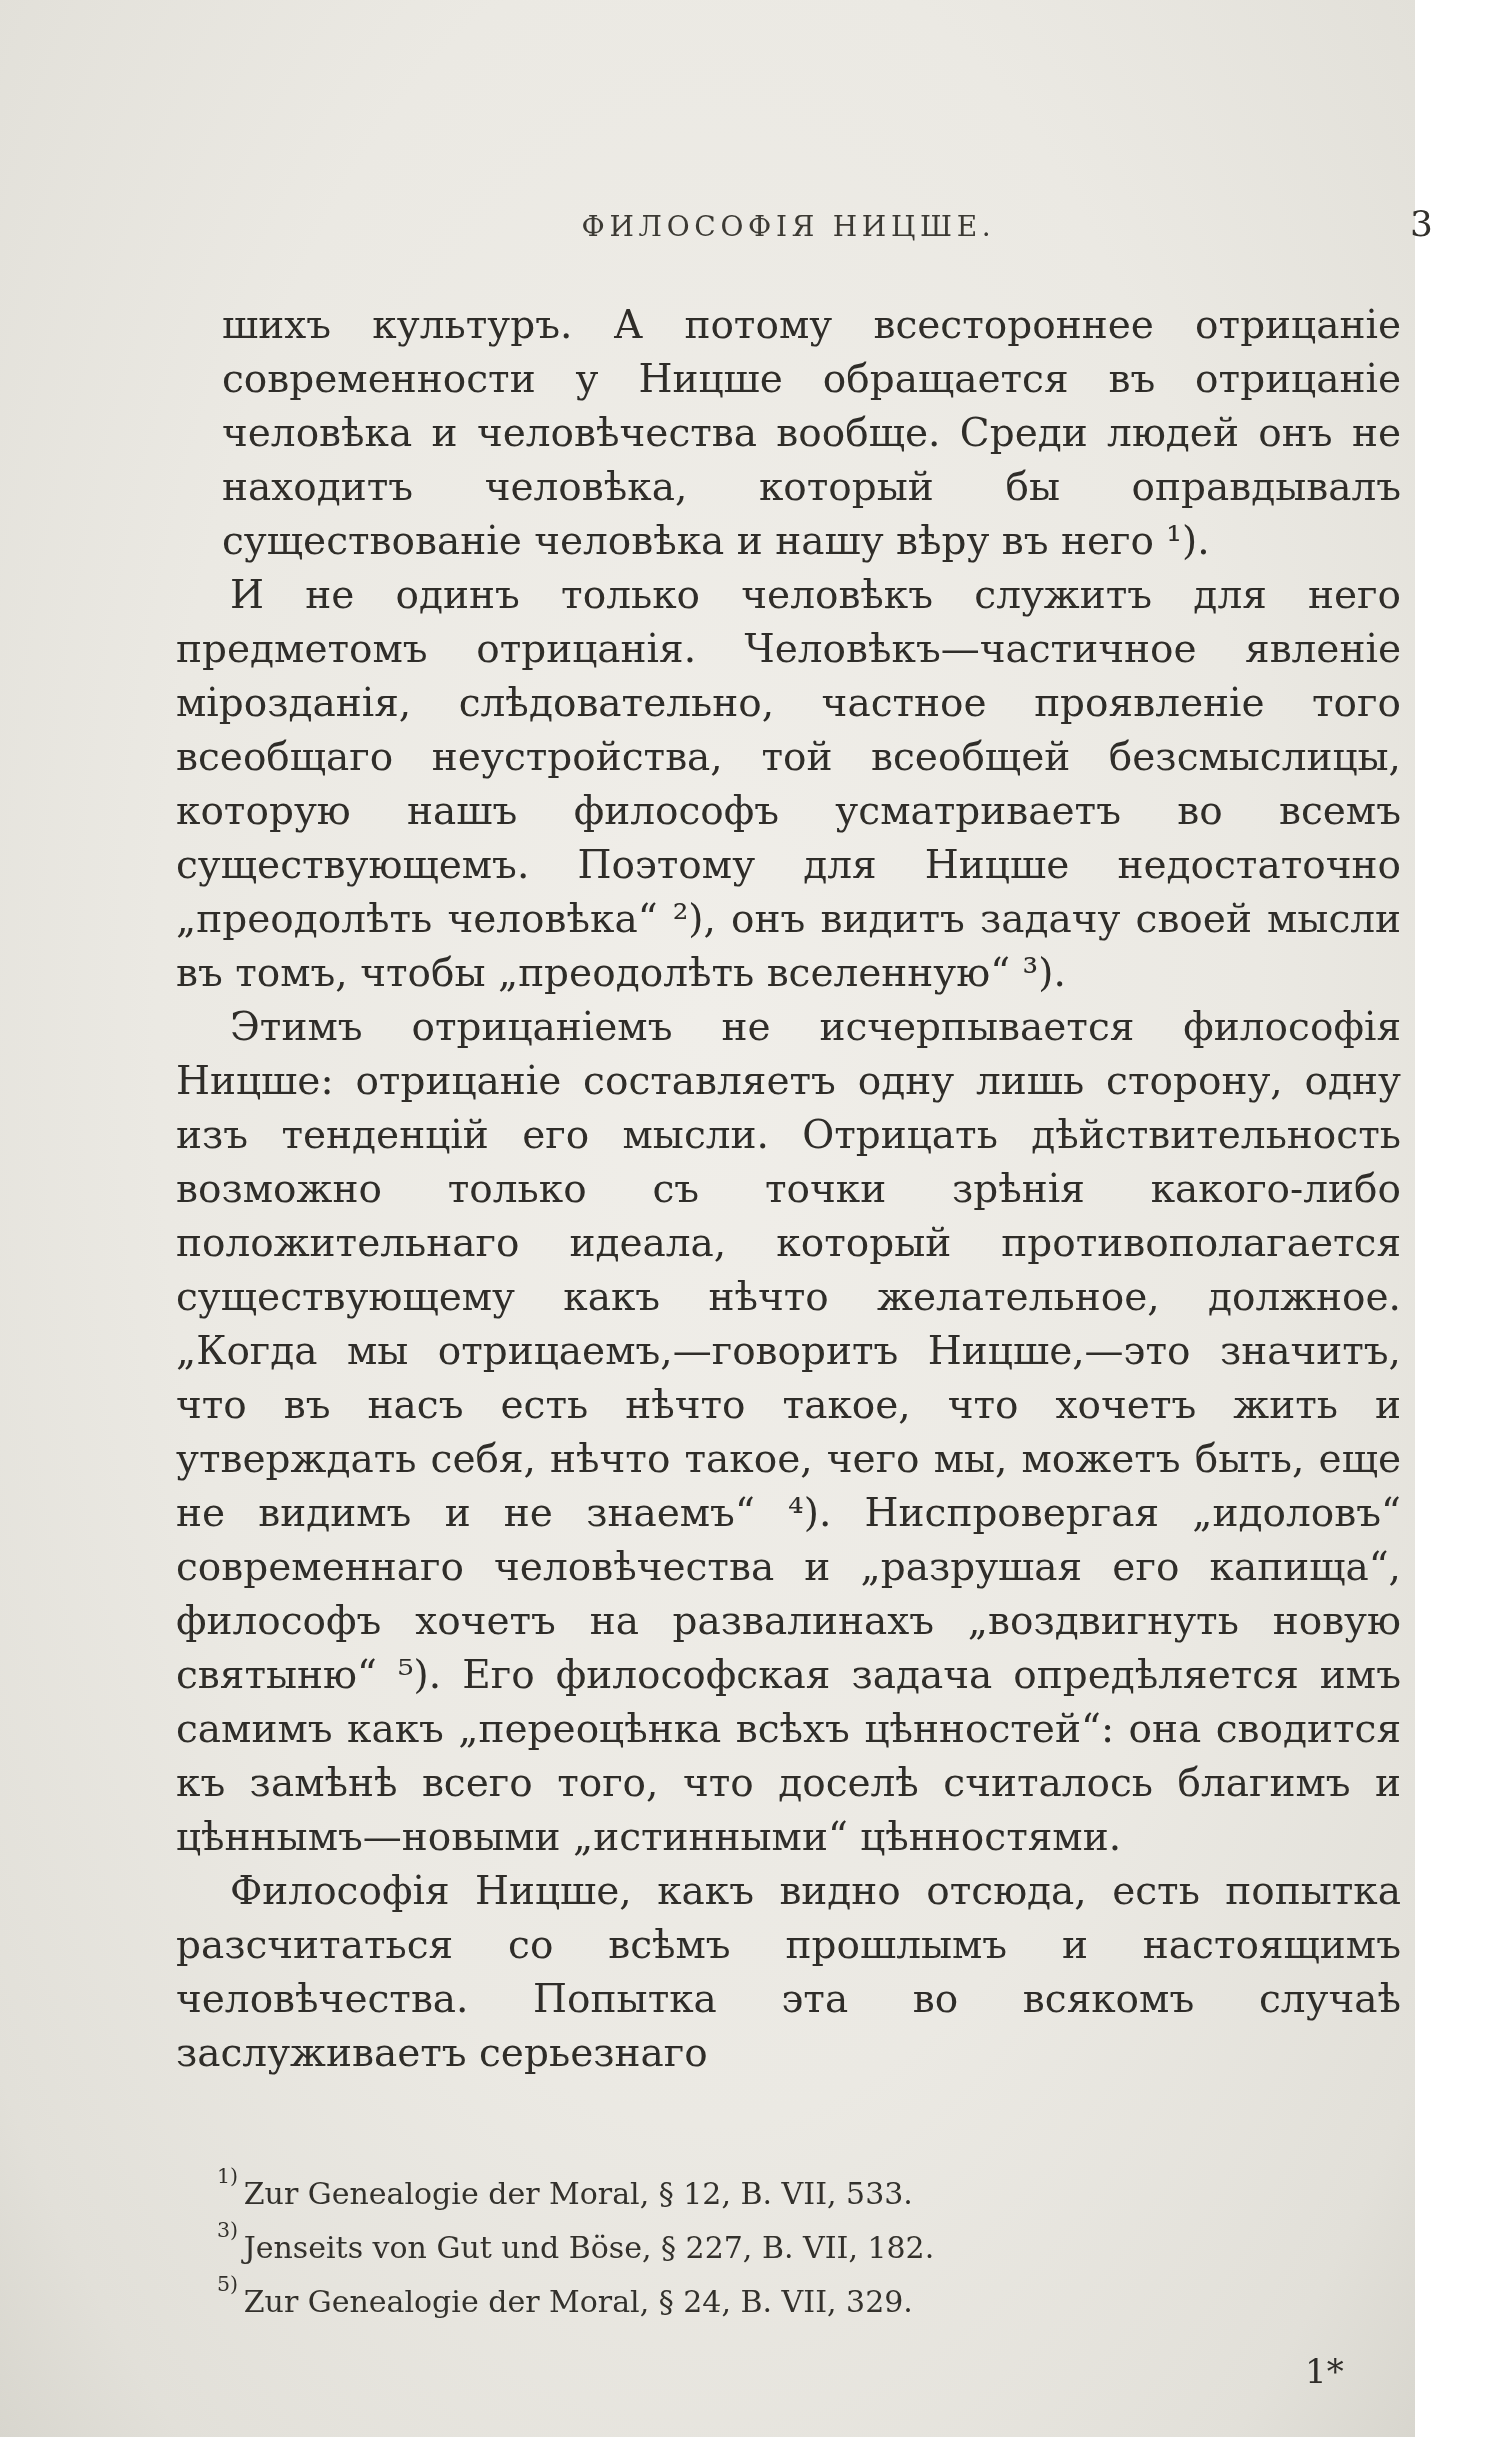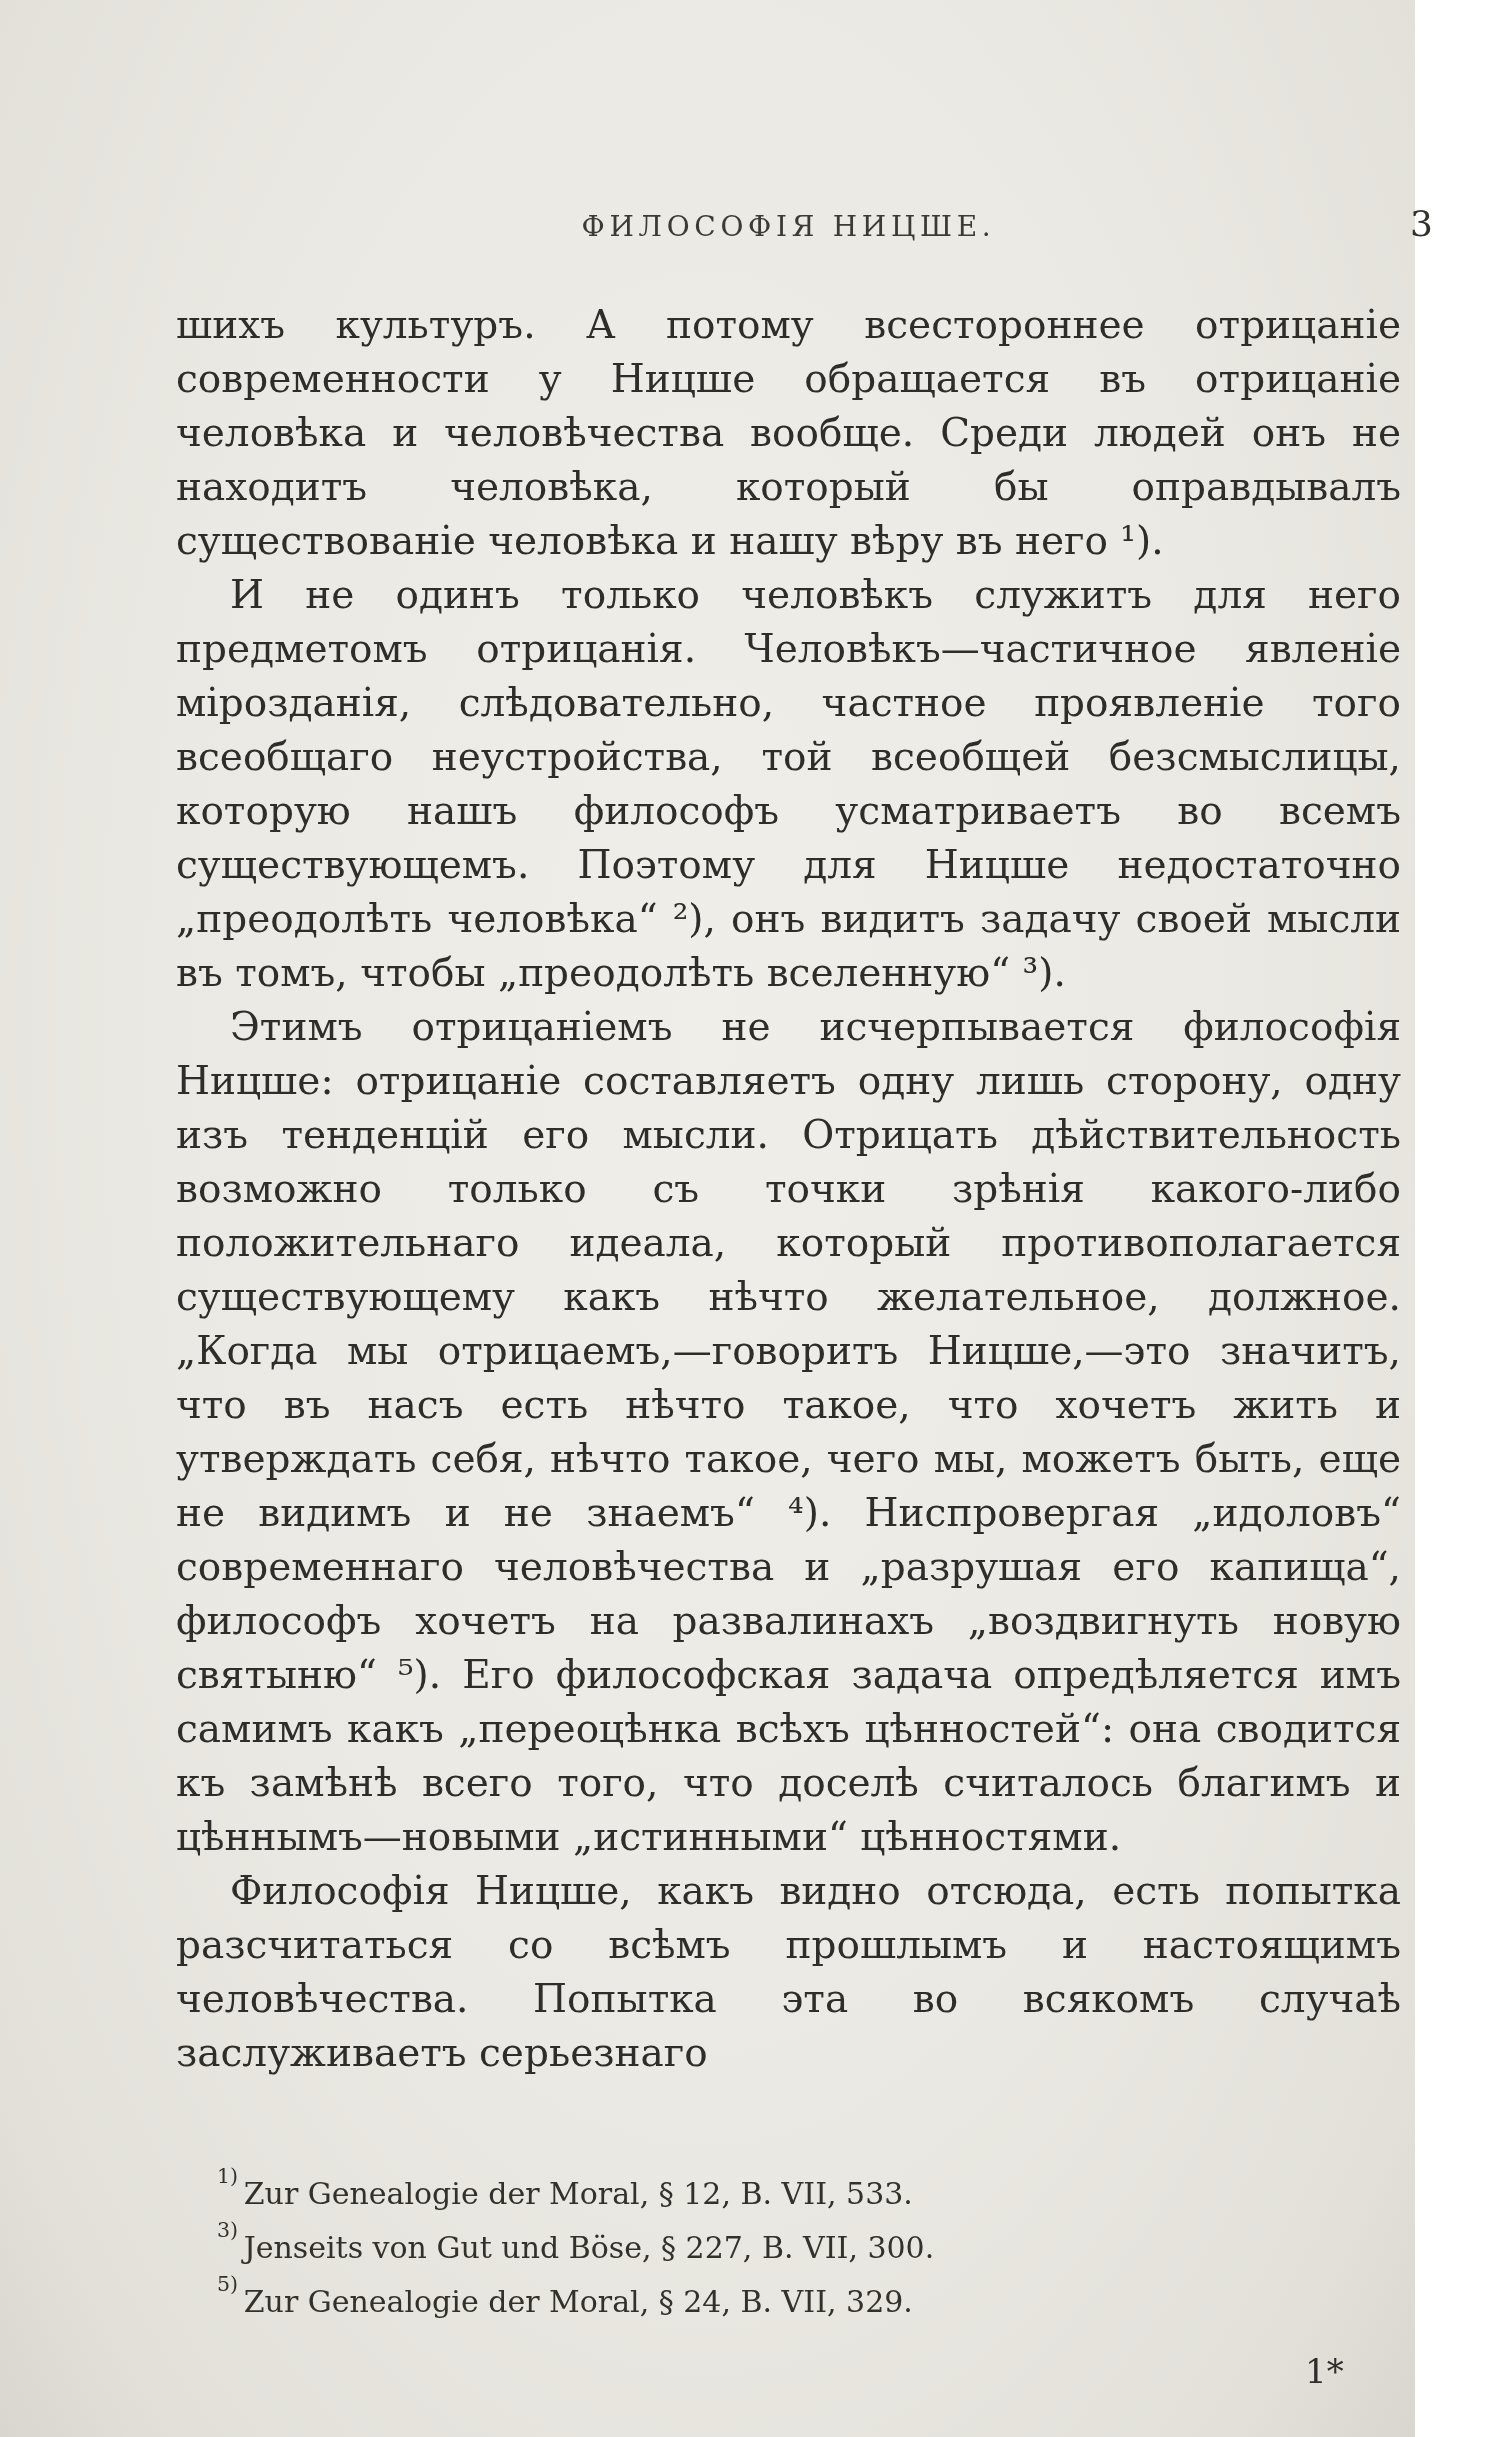--- a/index.html
+++ b/index.html
@@ -51,20 +51,21 @@
     text-align: justify;
     color: #2f2d29;
   }
   .para {
     margin: 0;
     padding: 0;
     text-indent: 54px;
   }
   .para.no-indent {
     text-indent: 0;
+    margin-left: 46px;
   }
   
   .footnotes {
     position: absolute;
     top: 2163px;
     left: 217px;
     width: 1162px;
     font-size: 30px;
     line-height: 46px;
     color: #33312c;
@@ -103,21 +104,21 @@
     <p class="para">И не одинъ только человѣкъ служитъ для него предметомъ отрицанія. Человѣкъ—частичное явленіе мірозданія, слѣдовательно, частное проявленіе того всеобщаго неустройства, той всеобщей безсмыслицы, которую нашъ философъ усматриваетъ во всемъ существующемъ. Поэтому для Ницше недостаточно „преодолѣть человѣка“ ²), онъ видитъ задачу своей мысли въ томъ, чтобы „преодолѣть вселенную“ ³).</p>
     <p class="para">Этимъ отрицаніемъ не исчерпывается философія Ницше: отрицаніе составляетъ одну лишь сторону, одну изъ тенденцій его мысли. Отрицать дѣйствительность возможно только съ точки зрѣнія какого-либо положительнаго идеала, который противополагается существующему какъ нѣчто желательное, должное. „Когда мы отрицаемъ,—говоритъ Ницше,—это значитъ, что въ насъ есть нѣчто такое, что хочетъ жить и утверждать себя, нѣчто такое, чего мы, можетъ быть, еще не видимъ и не знаемъ“ ⁴). Ниспровергая „идоловъ“ современнаго человѣчества и „разрушая его капища“, философъ хочетъ на развалинахъ „воздвигнуть новую святыню“ ⁵). Его философская задача опредѣляется имъ самимъ какъ „переоцѣнка всѣхъ цѣнностей“: она сводится къ замѣнѣ всего того, что доселѣ считалось благимъ и цѣннымъ—новыми „истинными“ цѣнностями.</p>
     <p class="para">Философія Ницше, какъ видно отсюда, есть попытка разсчитаться со всѣмъ прошлымъ и настоящимъ человѣчества. Попытка эта во всякомъ случаѣ заслуживаетъ серьезнаго</p>
   </main>
 
   <section class="footnotes">
     <p class="footnote">
       <sup class="fn-marker">1)</sup><span>Zur Genealogie der Moral, § 12, B. VII, 533.</span>
     </p>
     <p class="footnote">
-      <sup class="fn-marker">3)</sup><span>Jenseits von Gut und Böse, § 227, B. VII, 300.</span>
+      <sup class="fn-marker">3)</sup><span>Jenseits von Gut und Böse, § 227, B. VII, 182.</span>
     </p>
     <p class="footnote">
       <sup class="fn-marker">5)</sup><span>Zur Genealogie der Moral, § 24, B. VII, 329.</span>
     </p>
   </section>
 
   <div class="signature">1*</div>
 
 </div>
 

